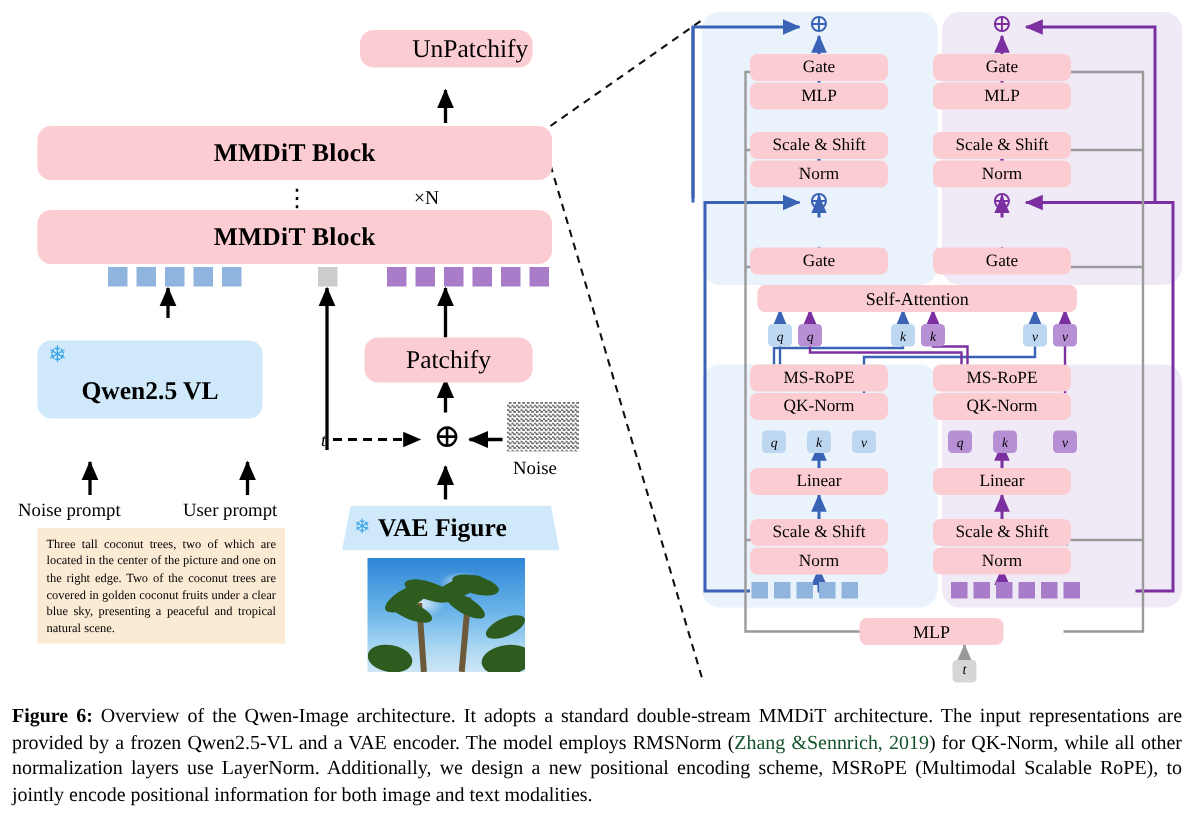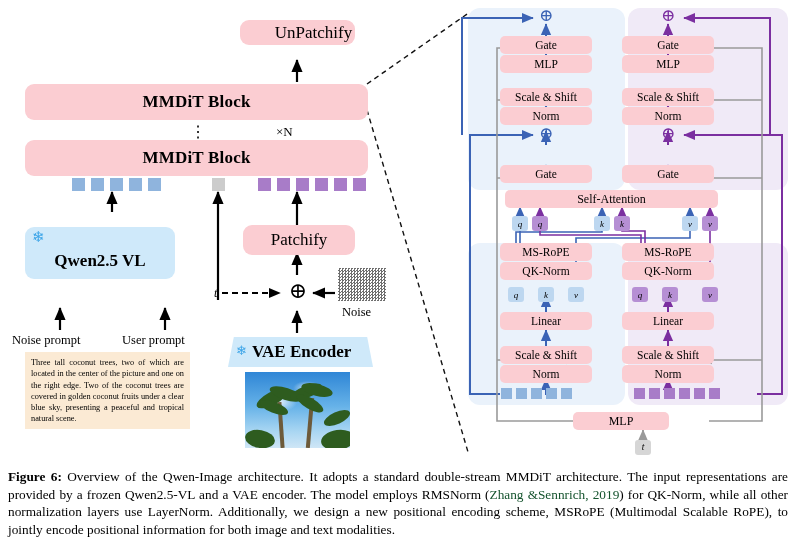--- a/index.html
+++ b/index.html
@@ -203,21 +203,21 @@
 
   <div class="abs box pink rounded patchify" style="left:243px;top:225px;width:112px;height:30px;">Patchify</div>
   <div class="abs titem" style="left:214px;top:286px;font-size:12px;">t</div>
   <div class="abs" style="left:286px;top:280px;width:24px;height:24px;font-size:22px;line-height:22px;text-align:center;">⊕</div>
   <div id="noise" class="abs" style="left:338px;top:268px;width:48px;height:33px;"></div>
   <div class="abs lbl" style="left:342px;top:305px;">Noise</div>
 
   <div class="abs" style="left:228px;top:337px;width:145px;height:30px;background:#cfe9fa;
        clip-path:polygon(4% 0,96% 0,100% 100%,0 100%);">
     <span class="abs snow" style="left:8px;top:7px;font-size:13px;">❄</span>
-    <div class="abs vae" style="left:24px;top:5px;">VAE Encoder</div>
+    <div class="abs vae" style="left:24px;top:5px;">VAE Figure</div>
   </div>
 
   <div id="thumb" class="abs" style="left:245px;top:372px;width:105px;height:76px;">
     <div class="trunk" style="left:34px;top:30px;width:4px;height:46px;transform:rotate(-4deg);"></div>
     <div class="trunk" style="left:63px;top:26px;width:4px;height:50px;transform:rotate(5deg);"></div>
     <div class="frond" style="left:10px;top:20px;width:34px;height:13px;transform:rotate(-28deg);"></div>
     <div class="frond" style="left:24px;top:16px;width:34px;height:12px;transform:rotate(18deg);"></div>
     <div class="frond" style="left:14px;top:30px;width:30px;height:11px;transform:rotate(22deg);"></div>
     <div class="frond" style="left:44px;top:14px;width:34px;height:12px;transform:rotate(-22deg);"></div>
     <div class="frond" style="left:56px;top:12px;width:32px;height:12px;transform:rotate(14deg);"></div>

